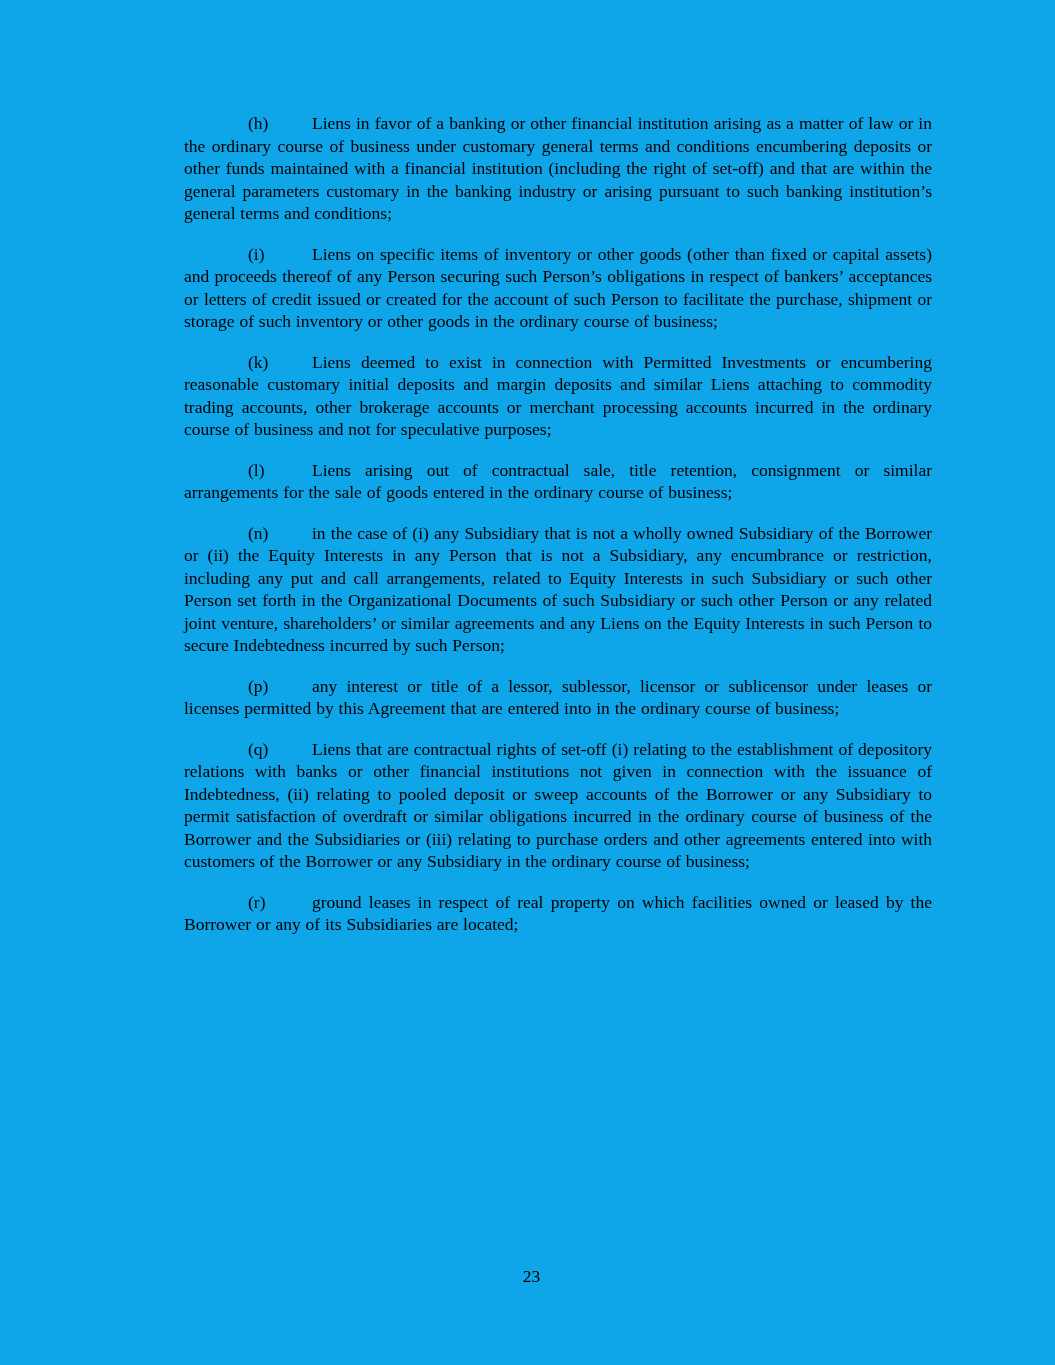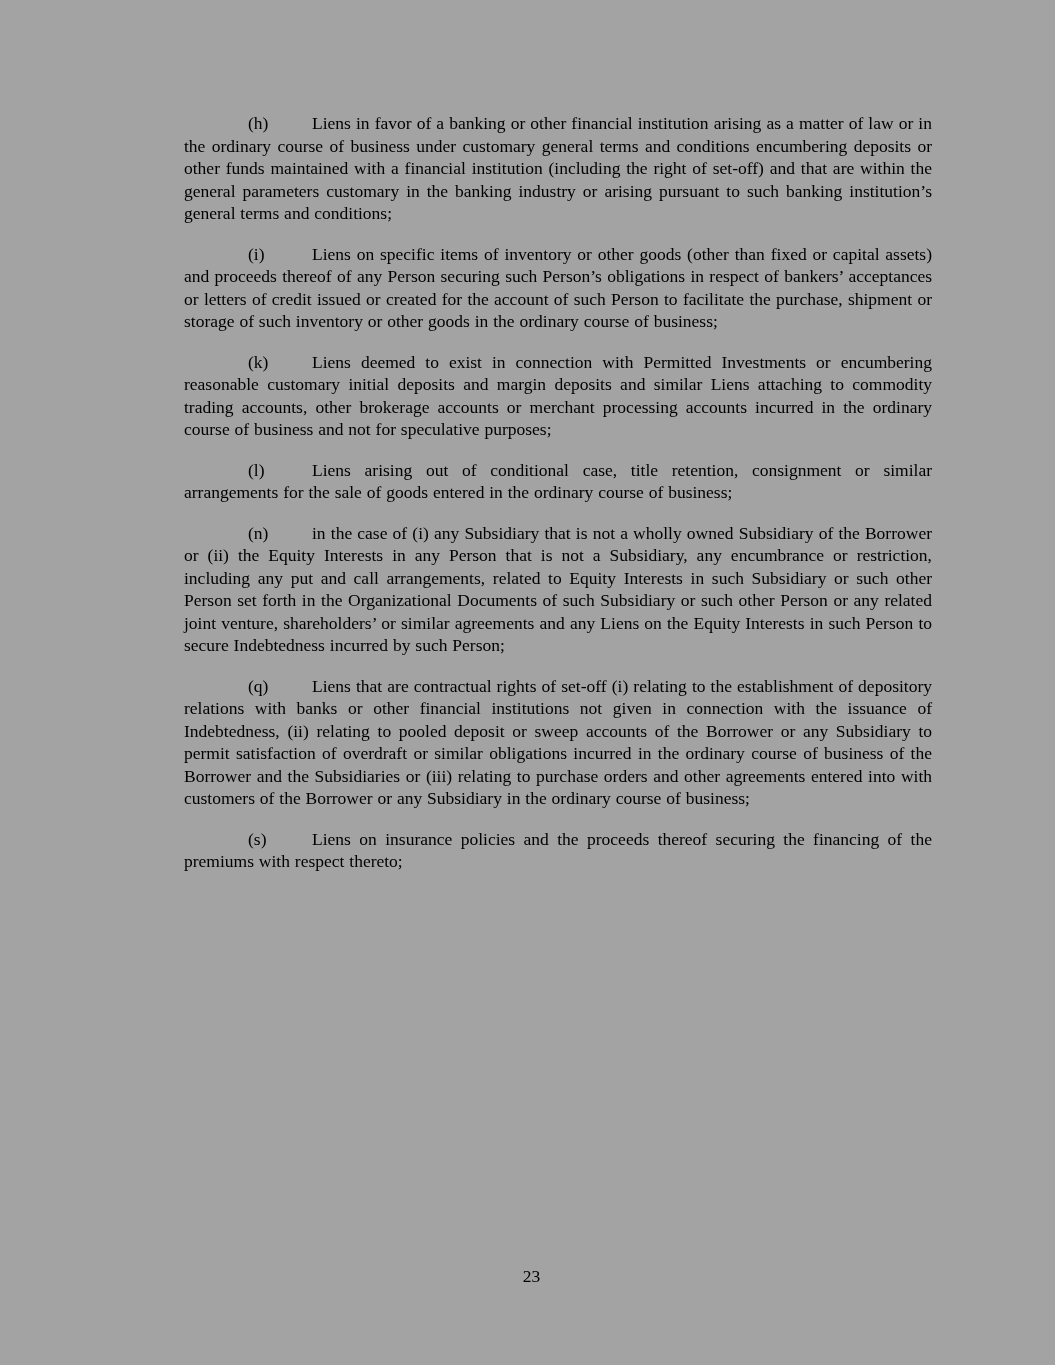--- a/index.html
+++ b/index.html
@@ -4,21 +4,21 @@
 <style>
   html, body {
     margin: 0;
     padding: 0;
     background: #ffffff;
   }
   .page {
     position: relative;
     width: 1055px;
     height: 1365px;
-    background: #a3a3a3;
+    background: #0ea5e9;
     box-sizing: border-box;
     padding: 112px 123px 0 184px;
     font-family: "Liberation Serif", "DejaVu Serif", serif;
     font-size: 17.5px;
     line-height: 22.5px;
     color: #000000;
     overflow: hidden;
   }
   p.para {
     margin: 0 0 18px 0;
@@ -47,26 +47,27 @@
 
 <div class="page">
   <div id="document-body">
   <p class="para"><span class="para-label">(h)</span><span>Liens in favor of a banking or other financial institution arising as a matter of law or in the ordinary course of business under customary general terms and conditions encumbering deposits or other funds maintained with a financial institution (including the right of set-off) and that are within the general parameters customary in the banking industry or arising pursuant to such banking institution’s general terms and conditions;</span></p>
 
   <p class="para"><span class="para-label">(i)</span><span>Liens on specific items of inventory or other goods (other than fixed or capital assets) and proceeds thereof of any Person securing such Person’s obligations in respect of bankers’ acceptances or letters of credit issued or created for the account of such Person to facilitate the purchase, shipment or storage of such inventory or other goods in the ordinary course of business;</span></p>
 
 
   <p class="para"><span class="para-label">(k)</span><span>Liens deemed to exist in connection with Permitted Investments or encumbering reasonable customary initial deposits and margin deposits and similar Liens attaching to commodity trading accounts, other brokerage accounts or merchant processing accounts incurred in the ordinary course of business and not for speculative purposes;</span></p>
 
-  <p class="para"><span class="para-label">(l)</span><span>Liens arising out of conditional case, title retention, consignment or similar arrangements for the sale of goods entered in the ordinary course of business;</span></p>
+  <p class="para"><span class="para-label">(l)</span><span>Liens arising out of contractual sale, title retention, consignment or similar arrangements for the sale of goods entered in the ordinary course of business;</span></p>
 
 
   <p class="para"><span class="para-label">(n)</span><span>in the case of (i) any Subsidiary that is not a wholly owned Subsidiary of the Borrower or (ii) the Equity Interests in any Person that is not a Subsidiary, any encumbrance or restriction, including any put and call arrangements, related to Equity Interests in such Subsidiary or such other Person set forth in the Organizational Documents of such Subsidiary or such other Person or any related joint venture, shareholders’ or similar agreements and any Liens on the Equity Interests in such Person to secure Indebtedness incurred by such Person;</span></p>
 
 
+  <p class="para"><span class="para-label">(p)</span><span>any interest or title of a lessor, sublessor, licensor or sublicensor under leases or licenses permitted by this Agreement that are entered into in the ordinary course of business;</span></p>
 
   <p class="para"><span class="para-label">(q)</span><span>Liens that are contractual rights of set-off (i) relating to the establishment of depository relations with banks or other financial institutions not given in connection with the issuance of Indebtedness, (ii) relating to pooled deposit or sweep accounts of the Borrower or any Subsidiary to permit satisfaction of overdraft or similar obligations incurred in the ordinary course of business of the Borrower and the Subsidiaries or (iii) relating to purchase orders and other agreements entered into with customers of the Borrower or any Subsidiary in the ordinary course of business;</span></p>
 
+  <p class="para"><span class="para-label">(r)</span><span>ground leases in respect of real property on which facilities owned or leased by the Borrower or any of its Subsidiaries are located;</span></p>
 
-  <p class="para"><span class="para-label">(s)</span><span>Liens on insurance policies and the proceeds thereof securing the financing of the premiums with respect thereto;</span></p>
 </div>
   <div class="page-number">23</div>
 </div>
 
 </body></html>

